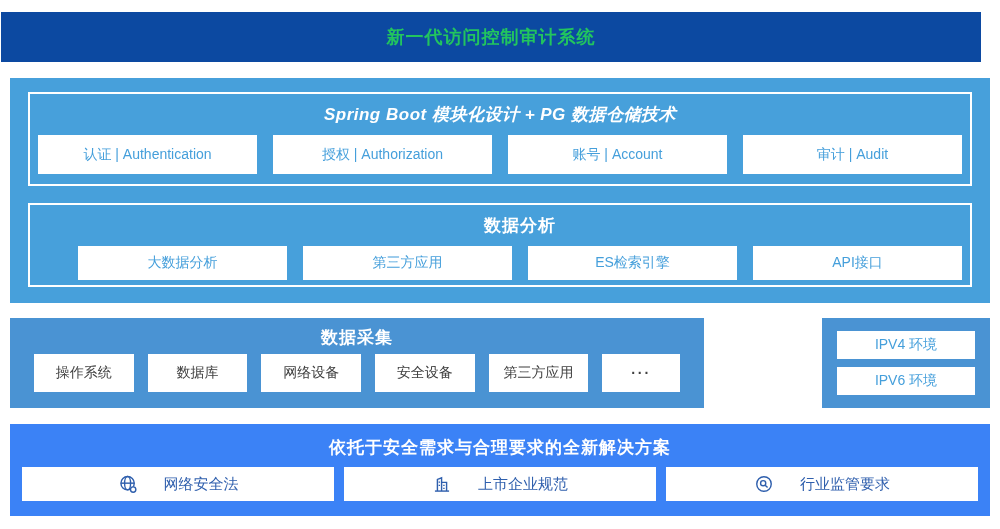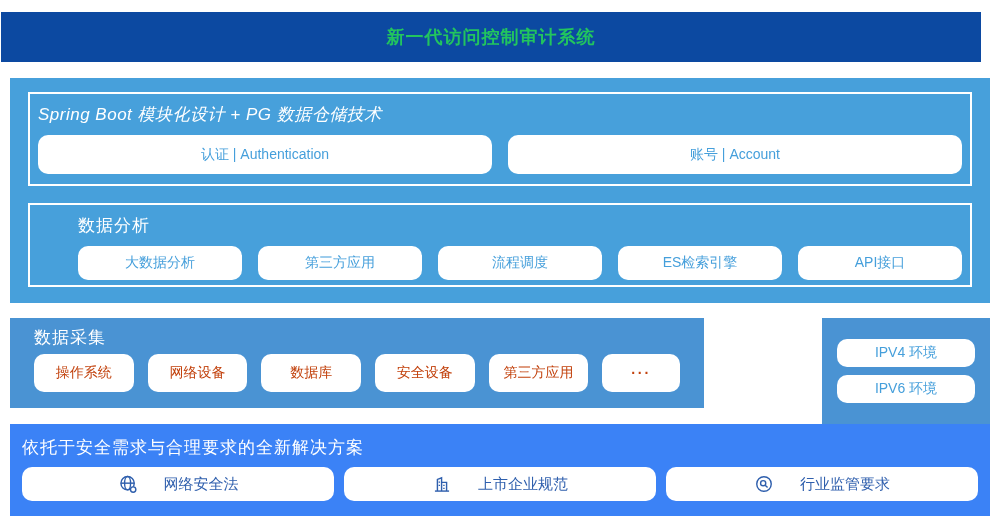--- a/index.html
+++ b/index.html
@@ -22,42 +22,42 @@
   .arch { left:10px; top:78px; width:980px; height:225px; background:#47a0db; }
   .inner-section {
     position:absolute; left:18px; width:944px;
     border:2px solid #ffffff;
     display:flex; flex-direction:column;
     padding:7px 8px 10px 8px;
   }
   .sec1 { top:14px;  height:94px; }
   .sec2 { top:125px; height:84px;padding-left:48px; }
   .sec-title {
-    color:#ffffff; font-weight:normal;
+    color:#ffffff; text-align:center; font-weight:bold;
     font-size:17px; line-height:28px; letter-spacing:1px;
   }
   .sec-title.italic { font-style:italic; letter-spacing:0.5px; }
   .box-row { display:flex; gap:16px; margin-top:6px; flex:1; }
   .wbox {
     background:#ffffff; flex:1; min-height:34px;
     display:flex; align-items:center; justify-content:center;
-    color:#459fdb; font-size:14px;border-radius:10px;
+    color:#459fdb; font-size:14px;
   }
 
   
   .collection {
     left:10px; top:318px; width:694px; height:90px; background:#4a93d3;
     display:flex; flex-direction:column; padding:6px 24px 16px 24px;
   }
   .collection .box-row { gap:14px; margin-top:2px; }
-  .collection .wbox { color:#c2410c; }
+  .collection .wbox { color:#404040; }
   .wbox.dots { flex:0.78; font-weight:bold; letter-spacing:2px; }
 
   .ipv {
-    left:822px; top:318px; width:168px; height:106px; background:#4a93d3;
+    left:822px; top:318px; width:168px; height:90px; background:#4a93d3;
     display:flex; flex-direction:column; align-items:stretch; justify-content:center;
     gap:8px; padding:0 15px;
   }
   .ipv .wbox { flex:none; height:28px; min-height:28px; font-size:14px; }
 
   
   .solution {
     left:10px; top:424px; width:980px; height:92px; background:#3b82f6;
     display:flex; flex-direction:column; padding:11px 12px 0 12px;
   }
@@ -73,43 +73,44 @@
 <div class="panel banner">
   <span>新一代访问控制审计系统</span>
 </div>
 
 <div class="panel arch">
 
   <div class="inner-section sec1">
     <div class="sec-title italic">Spring Boot 模块化设计 + PG 数据仓储技术</div>
     <div class="box-row">
       <div class="wbox">认证 | Authentication</div>
+      <div class="wbox">授权 | Authorization</div>
       <div class="wbox">账号 | Account</div>
+      <div class="wbox">审计 | Audit</div>
     </div>
   </div>
 
   <div class="inner-section sec2">
     <div class="sec-title">数据分析</div>
     <div class="box-row">
       <div class="wbox">大数据分析</div>
       <div class="wbox">第三方应用</div>
-      <div class="wbox">流程调度</div>
       <div class="wbox">ES检索引擎</div>
       <div class="wbox">API接口</div>
     </div>
   </div>
 
 </div>
 
 <div class="panel collection">
   <div class="sec-title">数据采集</div>
   <div class="box-row">
     <div class="wbox">操作系统</div>
+    <div class="wbox">数据库</div>
     <div class="wbox">网络设备</div>
-    <div class="wbox">数据库</div>
     <div class="wbox">安全设备</div>
     <div class="wbox">第三方应用</div>
     <div class="wbox dots">···</div>
   </div>
 </div>
 
 <div class="panel ipv">
   <div class="wbox">IPV4 环境</div>
   <div class="wbox">IPV6 环境</div>
 </div>

